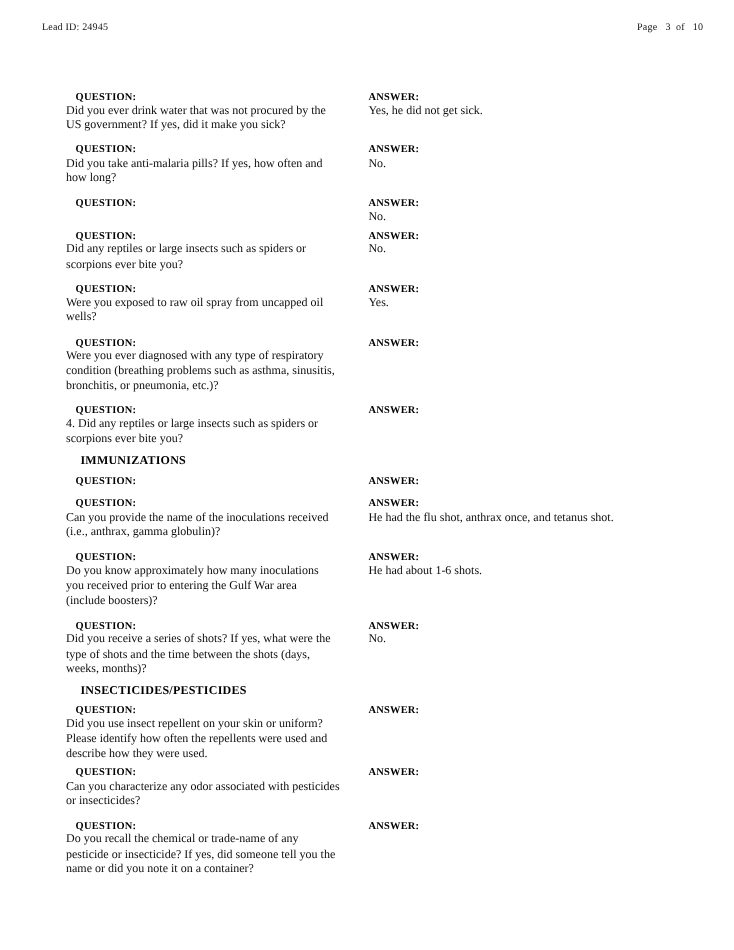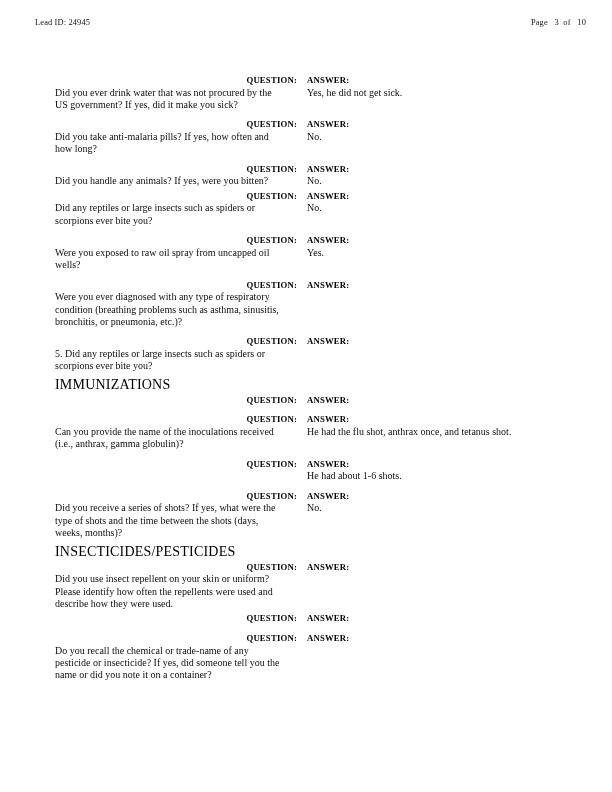--- a/index.html
+++ b/index.html
@@ -75,21 +75,21 @@
   }
 
   .qa-label {
     font-weight: bold;
     font-size: 8.7px;
     letter-spacing: 0.2px;
     line-height: 12.6px;
     margin: 0;
     color: #000;
   }
-  .col-q .qa-label { padding-left: 8px; text-align: right; }
+  .col-q .qa-label { padding-left: 8px; }
 
   .qa-text {
     font-size: 10px;
     line-height: 12.4px;
     margin: 0;
     color: #0d0d0d;
     white-space: pre-line;
   }
 
   .qa-row .col-q .qa-text,
@@ -97,25 +97,25 @@
     min-height: 0;
   }
 
   
   .qa-row { margin-bottom: 0px; }
   .qa-row.gap-sm { margin-bottom: 2px; }
   .qa-row.gap-md { margin-bottom: 7px; }
 
   
   .section-heading {
-    font-weight: normal;
-    font-size: 14px;
+    font-weight: bold;
+    font-size: 10px;
     letter-spacing: 0.2px;
     line-height: 13px;
-    margin: 6px 0 3px 0;
+    margin: 6px 0 3px 12px;
     padding-left: 0px;
     color: #000;
   }
   .section-heading.tight { margin-top: 5px; }
 </style>
 </head>
 <body>
 
 <div id="page">
 
@@ -143,21 +143,20 @@
 how long?</div>
         </div>
         <div class="col-a">
           <div class="qa-label">ANSWER:</div>
           <div class="qa-text">No.</div>
         </div>
       </div>
       <div class="qa-row gap-sm">
         <div class="col-q">
           <div class="qa-label">QUESTION:</div>
-          <div class="qa-text">Did you handle any animals?  If yes, were you bitten?</div>
         </div>
         <div class="col-a">
           <div class="qa-label">ANSWER:</div>
           <div class="qa-text">No.</div>
         </div>
       </div>
       <div class="qa-row gap-md">
         <div class="col-q">
           <div class="qa-label">QUESTION:</div>
           <div class="qa-text">Did any reptiles or large insects such as spiders or
@@ -186,21 +185,21 @@
 condition (breathing problems such as asthma, sinusitis,
 bronchitis, or pneumonia, etc.)?</div>
         </div>
         <div class="col-a">
           <div class="qa-label">ANSWER:</div>
         </div>
       </div>
       <div class="qa-row gap-sm">
         <div class="col-q">
           <div class="qa-label">QUESTION:</div>
-          <div class="qa-text">5.  Did any reptiles or large insects such as spiders or
+          <div class="qa-text">4.  Did any reptiles or large insects such as spiders or
 scorpions ever bite you?</div>
         </div>
         <div class="col-a">
           <div class="qa-label">ANSWER:</div>
           <div class="qa-text"></div>
         </div>
       </div>
       <div class="section-heading tight">IMMUNIZATIONS</div>
       <div class="qa-row gap-md">
         <div class="col-q">
@@ -217,20 +216,23 @@
 (i.e., anthrax, gamma globulin)?</div>
         </div>
         <div class="col-a">
           <div class="qa-label">ANSWER:</div>
           <div class="qa-text">He had the flu shot, anthrax once, and tetanus shot.</div>
         </div>
       </div>
       <div class="qa-row gap-md">
         <div class="col-q">
           <div class="qa-label">QUESTION:</div>
+          <div class="qa-text">Do you know approximately how many inoculations
+you received prior to entering the Gulf War area
+(include boosters)?</div>
         </div>
         <div class="col-a">
           <div class="qa-label">ANSWER:</div>
           <div class="qa-text">He had about 1-6 shots.</div>
         </div>
       </div>
       <div class="qa-row gap-sm">
         <div class="col-q">
           <div class="qa-label">QUESTION:</div>
           <div class="qa-text">Did you receive a series of shots?  If yes, what were the
@@ -250,20 +252,22 @@
 Please identify how often the repellents were used and
 describe how they were used.</div>
         </div>
         <div class="col-a">
           <div class="qa-label">ANSWER:</div>
         </div>
       </div>
       <div class="qa-row gap-md">
         <div class="col-q">
           <div class="qa-label">QUESTION:</div>
+          <div class="qa-text">Can you characterize any odor associated with pesticides
+or insecticides?</div>
         </div>
         <div class="col-a">
           <div class="qa-label">ANSWER:</div>
           <div class="qa-text"></div>
         </div>
       </div>
       <div class="qa-row gap-sm">
         <div class="col-q">
           <div class="qa-label">QUESTION:</div>
           <div class="qa-text">Do you recall the chemical or trade-name of any

